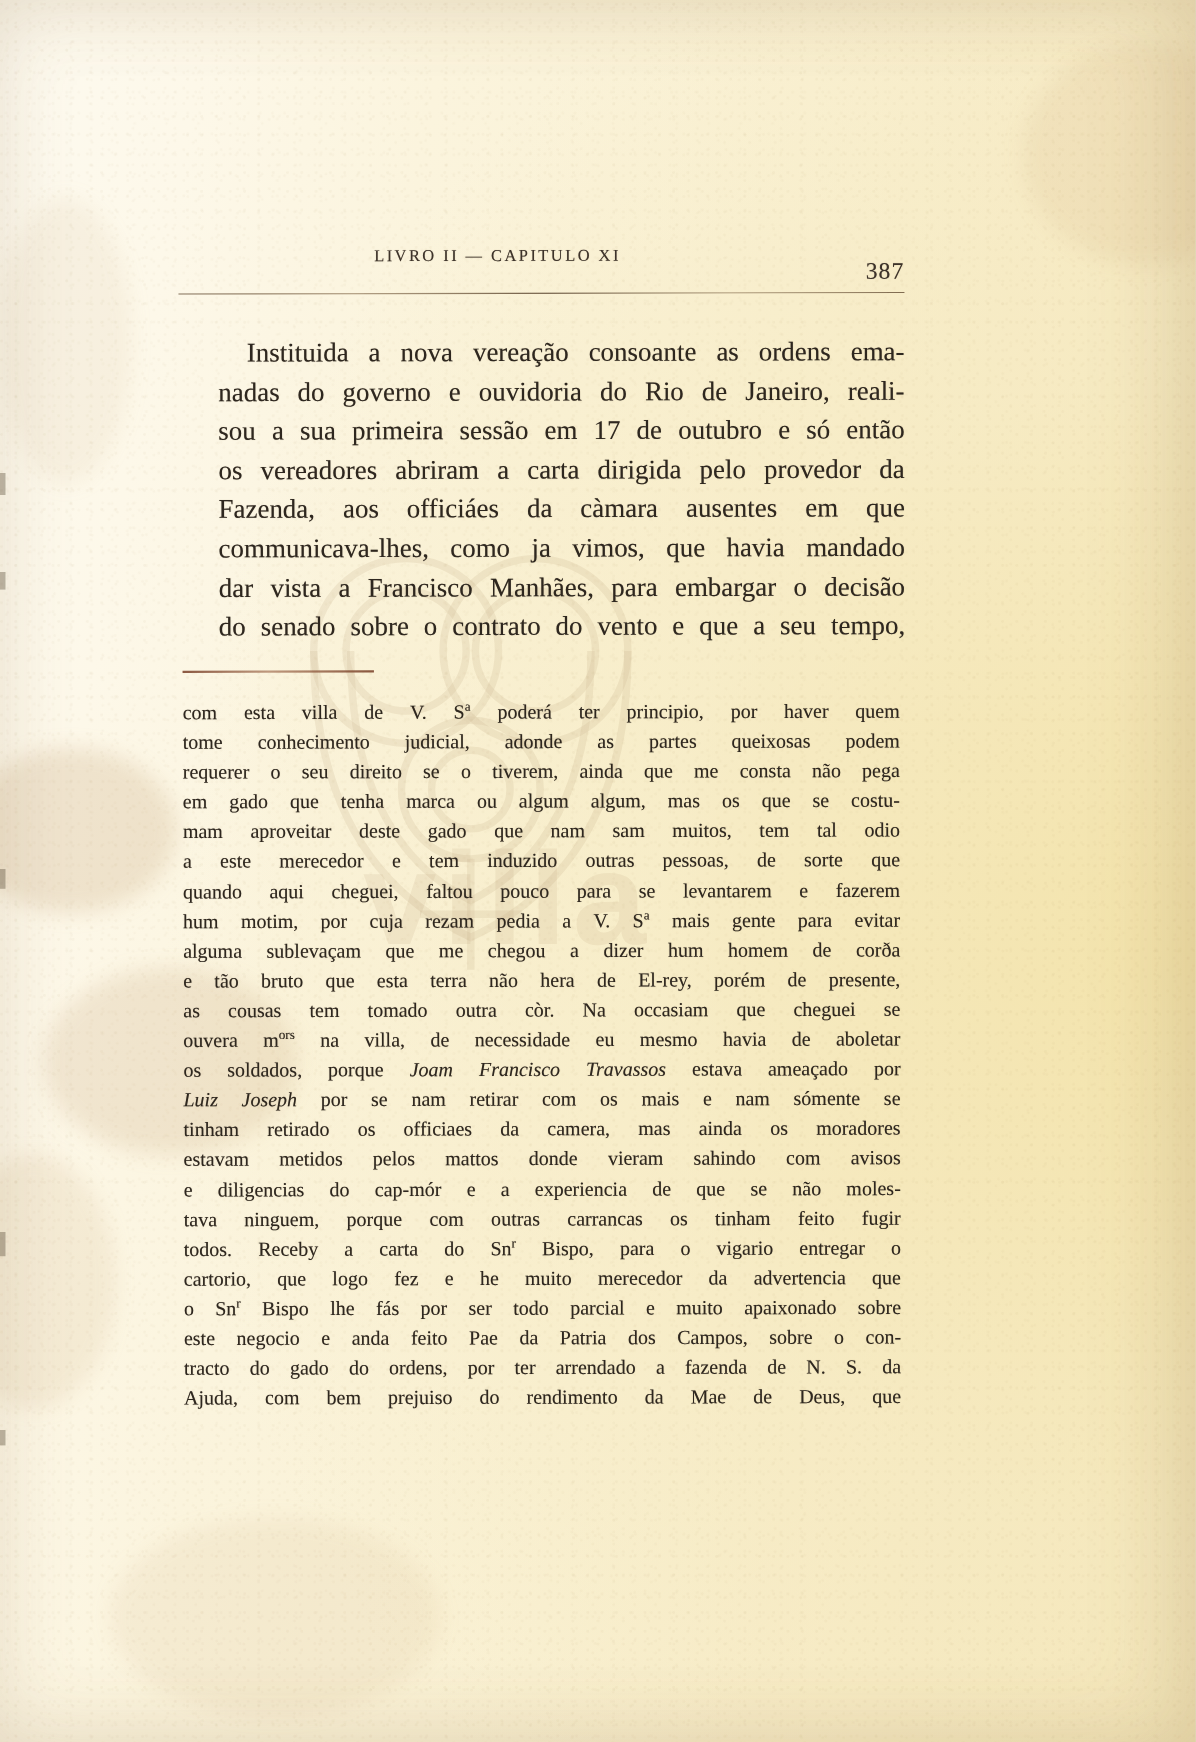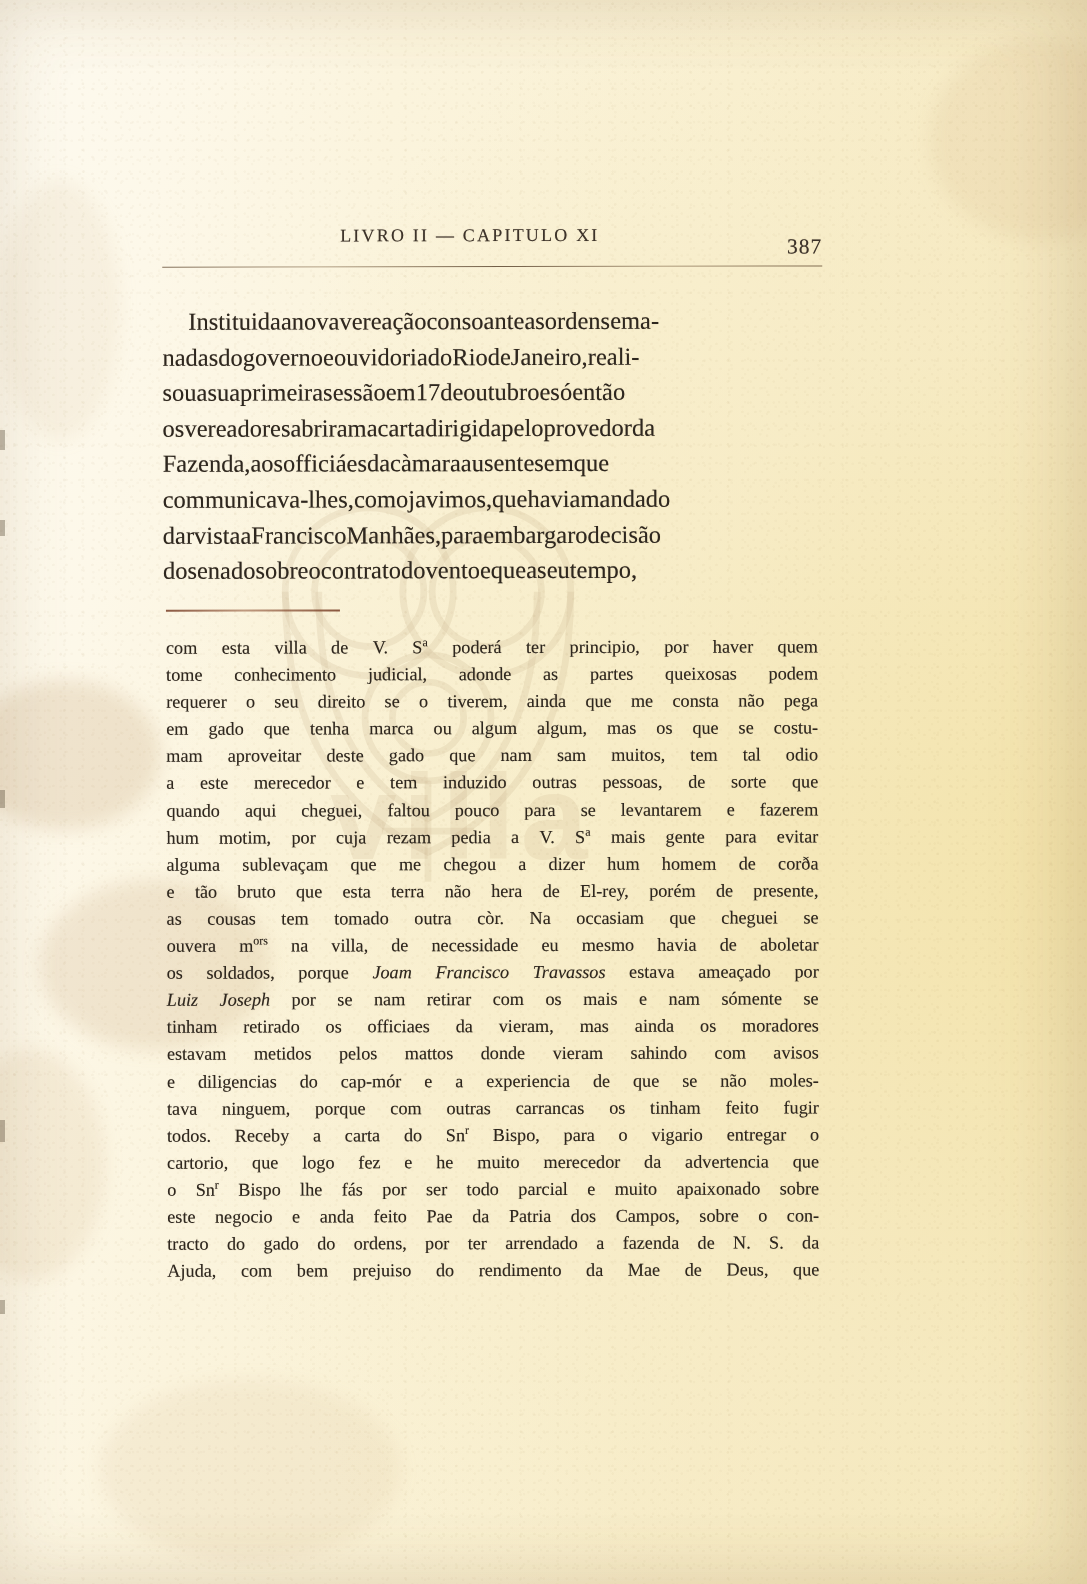--- a/index.html
+++ b/index.html
@@ -98,21 +98,21 @@
     position: absolute;
     left: 163px;
     top: 225px;
     width: 660px;
     height: 30px;
   }
   .runhead-title {
     position: absolute;
     left: 178px;
     top: 0;
-    font-size: 18px;
+    font-size: 15px;
     letter-spacing: 2.2px;
     color: #3d332a;
     white-space: nowrap;
     text-align: right;
   }
   .runhead-folio {
     position: absolute;
     right: 0;
     top: 0;
     font-size: 21.5px;
@@ -137,26 +137,27 @@
 
   
   .body-lines {
     position: absolute;
     left: 163px;
     top: 303px;
     width: 660px;
   }
   .bline {
     display: flex;
-    justify-content: flex-start;
+    justify-content: space-between;
     font-size: 24.5px;
     line-height: 35.6px;
     height: 35.6px;
     color: #2e271f;
     white-space: pre;
+    margin-left: 36px;
   }
   .bline.indent { padding-left: 26px; }
   .bline > span { display: inline-block; }
 
   
   .rule-foot {
     position: absolute;
     left: 166px;
     top: 609px;
     width: 174px;
@@ -285,21 +286,21 @@
         <div class="fline"><span>mam</span><span>aproveitar</span><span>deste</span><span>gado</span><span>que</span><span>nam</span><span>sam</span><span>muitos,</span><span>tem</span><span>tal</span><span>odio</span></div>
         <div class="fline"><span>a</span><span>este</span><span>merecedor</span><span>e</span><span>tem</span><span>induzido</span><span>outras</span><span>pessoas,</span><span>de</span><span>sorte</span><span>que</span></div>
         <div class="fline"><span>quando</span><span>aqui</span><span>cheguei,</span><span>faltou</span><span>pouco</span><span>para</span><span>se</span><span>levantarem</span><span>e</span><span>fazerem</span></div>
         <div class="fline"><span>hum</span><span>motim,</span><span>por</span><span>cuja</span><span>rezam</span><span>pedia</span><span>a</span><span>V.</span><span>S<span class="sup">a</span></span><span>mais</span><span>gente</span><span>para</span><span>evitar</span></div>
         <div class="fline"><span>alguma</span><span>sublevaçam</span><span>que</span><span>me</span><span>chegou</span><span>a</span><span>dizer</span><span>hum</span><span>homem</span><span>de</span><span>corða</span></div>
         <div class="fline"><span>e</span><span>tão</span><span>bruto</span><span>que</span><span>esta</span><span>terra</span><span>não</span><span>hera</span><span>de</span><span>El-rey,</span><span>porém</span><span>de</span><span>presente,</span></div>
         <div class="fline"><span>as</span><span>cousas</span><span>tem</span><span>tomado</span><span>outra</span><span>còr.</span><span>Na</span><span>occasiam</span><span>que</span><span>cheguei</span><span>se</span></div>
         <div class="fline"><span>ouvera</span><span>m<span class="sup">ors</span></span><span>na</span><span>villa,</span><span>de</span><span>necessidade</span><span>eu</span><span>mesmo</span><span>havia</span><span>de</span><span>aboletar</span></div>
         <div class="fline"><span>os</span><span>soldados,</span><span>porque</span><span class="ital">Joam</span><span class="ital">Francisco</span><span class="ital">Travassos</span><span>estava</span><span>ameaçado</span><span>por</span></div>
         <div class="fline"><span class="ital">Luiz</span><span class="ital">Joseph</span><span>por</span><span>se</span><span>nam</span><span>retirar</span><span>com</span><span>os</span><span>mais</span><span>e</span><span>nam</span><span>sómente</span><span>se</span></div>
-        <div class="fline"><span>tinham</span><span>retirado</span><span>os</span><span>officiaes</span><span>da</span><span>vieram,</span><span>mas</span><span>ainda</span><span>os</span><span>moradores</span></div>
+        <div class="fline"><span>tinham</span><span>retirado</span><span>os</span><span>officiaes</span><span>da</span><span>camera,</span><span>mas</span><span>ainda</span><span>os</span><span>moradores</span></div>
         <div class="fline"><span>estavam</span><span>metidos</span><span>pelos</span><span>mattos</span><span>donde</span><span>vieram</span><span>sahindo</span><span>com</span><span>avisos</span></div>
         <div class="fline"><span>e</span><span>diligencias</span><span>do</span><span>cap-mór</span><span>e</span><span>a</span><span>experiencia</span><span>de</span><span>que</span><span>se</span><span>não</span><span>moles-</span></div>
         <div class="fline"><span>tava</span><span>ninguem,</span><span>porque</span><span>com</span><span>outras</span><span>carrancas</span><span>os</span><span>tinham</span><span>feito</span><span>fugir</span></div>
         <div class="fline"><span>todos.</span><span>Receby</span><span>a</span><span>carta</span><span>do</span><span>Sn<span class="sup">r</span></span><span>Bispo,</span><span>para</span><span>o</span><span>vigario</span><span>entregar</span><span>o</span></div>
         <div class="fline"><span>cartorio,</span><span>que</span><span>logo</span><span>fez</span><span>e</span><span>he</span><span>muito</span><span>merecedor</span><span>da</span><span>advertencia</span><span>que</span></div>
         <div class="fline"><span>o</span><span>Sn<span class="sup">r</span></span><span>Bispo</span><span>lhe</span><span>fás</span><span>por</span><span>ser</span><span>todo</span><span>parcial</span><span>e</span><span>muito</span><span>apaixonado</span><span>sobre</span></div>
         <div class="fline"><span>este</span><span>negocio</span><span>e</span><span>anda</span><span>feito</span><span>Pae</span><span>da</span><span>Patria</span><span>dos</span><span>Campos,</span><span>sobre</span><span>o</span><span>con-</span></div>
         <div class="fline"><span>tracto</span><span>do</span><span>gado</span><span>do</span><span>ordens,</span><span>por</span><span>ter</span><span>arrendado</span><span>a</span><span>fazenda</span><span>de</span><span>N.</span><span>S.</span><span>da</span></div>
         <div class="fline"><span>Ajuda,</span><span>com</span><span>bem</span><span>prejuiso</span><span>do</span><span>rendimento</span><span>da</span><span>Mae</span><span>de</span><span>Deus,</span><span>que</span></div>
       </div>

